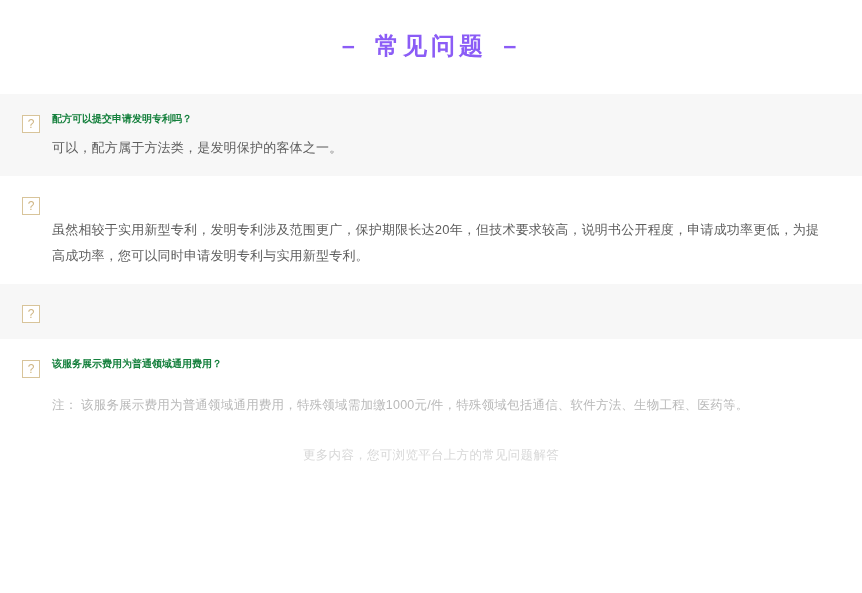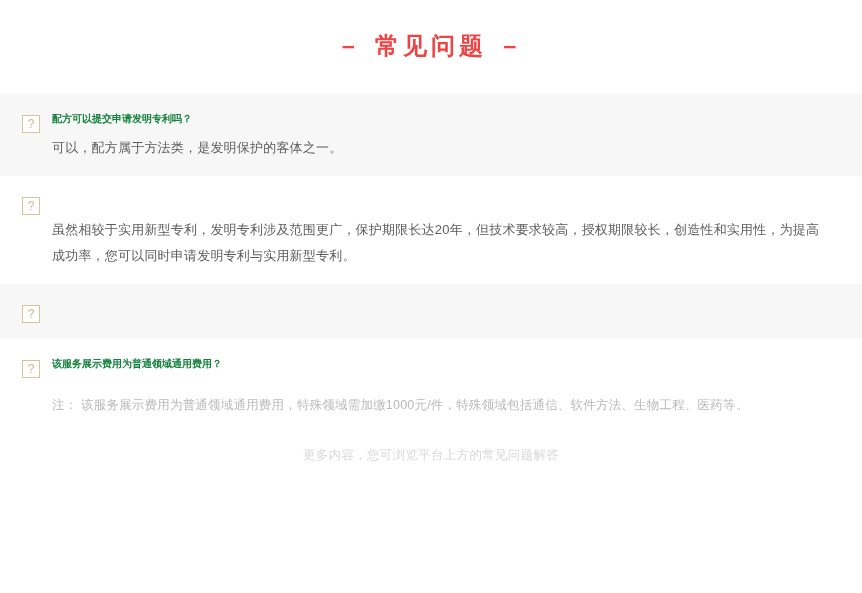--- a/index.html
+++ b/index.html
@@ -19,21 +19,21 @@
     position: relative;
     width: 862px;
     height: 593px;
     background: #ffffff;
   }
   .page-title {
     text-align: center;
     font-size: 24px;
     font-weight: bold;
     letter-spacing: 4px;
-    color: #ef4444;
+    color: #8b5cf6;
     padding-top: 30px;
     padding-bottom: 10px;
   }
   .faq-list {
     margin-top: 22px;
   }
   .faq-item {
     padding: 18px 22px 16px 22px;
     position: relative;
   }
@@ -104,21 +104,21 @@
         <span class="q-icon">?</span>
         <span class="q-text">配方可以提交申请发明专利吗？</span>
       </div>
       <div class="a-text">可以，配方属于方法类，是发明保护的客体之一。</div>
     </div>
 
     <div class="faq-item">
       <div class="faq-head">
         <span class="q-icon">?</span>
       </div>
-      <div class="a-text">虽然相较于实用新型专利，发明专利涉及范围更广，保护期限长达20年，但技术要求较高，授权期限较长，创造性和实用性，为提高成功率，您可以同时申请发明专利与实用新型专利。</div>
+      <div class="a-text">虽然相较于实用新型专利，发明专利涉及范围更广，保护期限长达20年，但技术要求较高，说明书公开程度，申请成功率更低，为提高成功率，您可以同时申请发明专利与实用新型专利。</div>
     </div>
 
     <div class="faq-item shaded">
       <div class="faq-head">
         <span class="q-icon">?</span>
       </div>
     </div>
 
     <div class="faq-item">
       <div class="faq-head">

